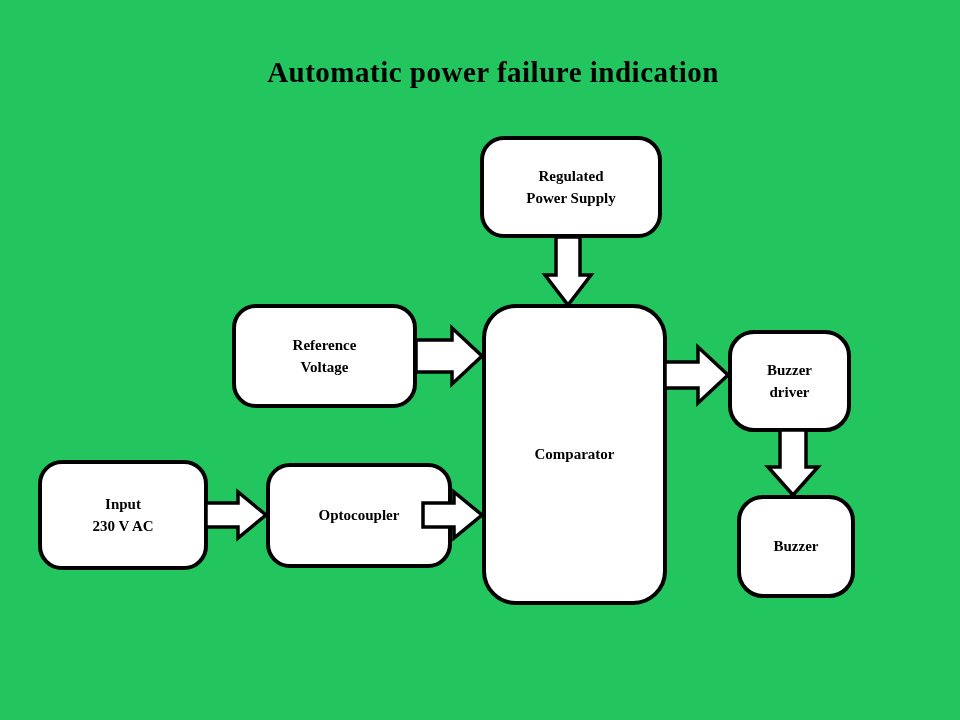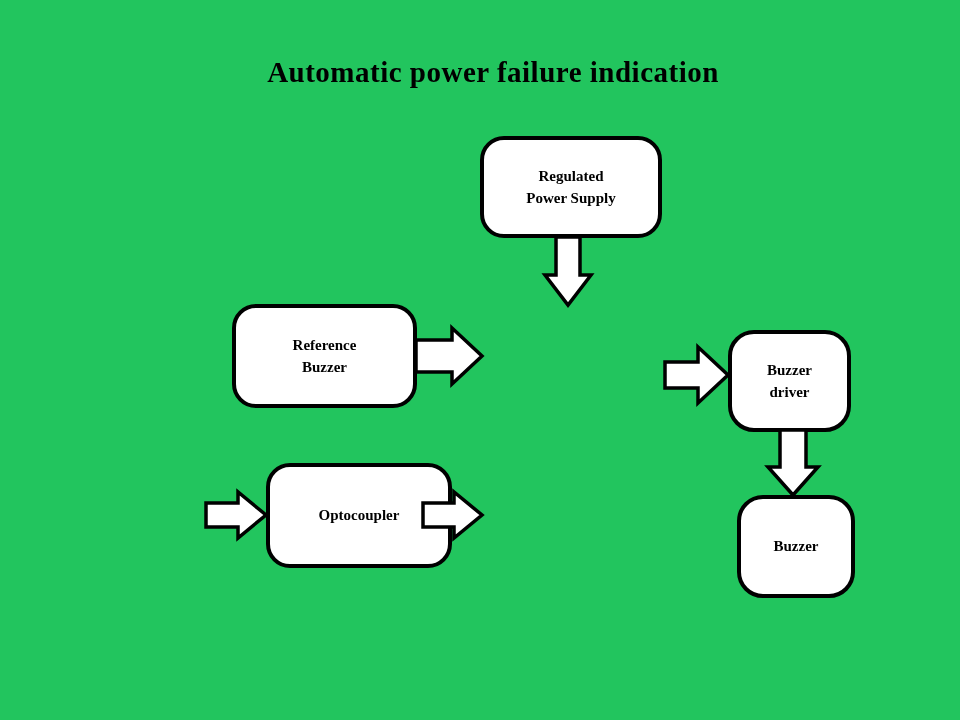--- a/index.html
+++ b/index.html
@@ -76,28 +76,35 @@
 
   <div class="title">Automatic power failure indication</div>
 
   <div class="node node-rps">
     <span class="label">Regulated
 Power Supply</span>
   </div>
 
   <div class="node node-ref">
     <span class="label">Reference
-Buzzer</span>
+Voltage</span>
   </div>
 
+  <div class="node node-input">
+    <span class="label">Input
+230 V AC</span>
+  </div>
 
   <div class="node node-opto">
     <span class="label">Optocoupler</span>
   </div>
 
+  <div class="node node-comp">
+    <span class="label">Comparator</span>
+  </div>
 
   <div class="node node-bd">
     <span class="label">Buzzer
 driver</span>
   </div>
 
   <div class="node node-buzzer">
     <span class="label">Buzzer</span>
   </div>
 

